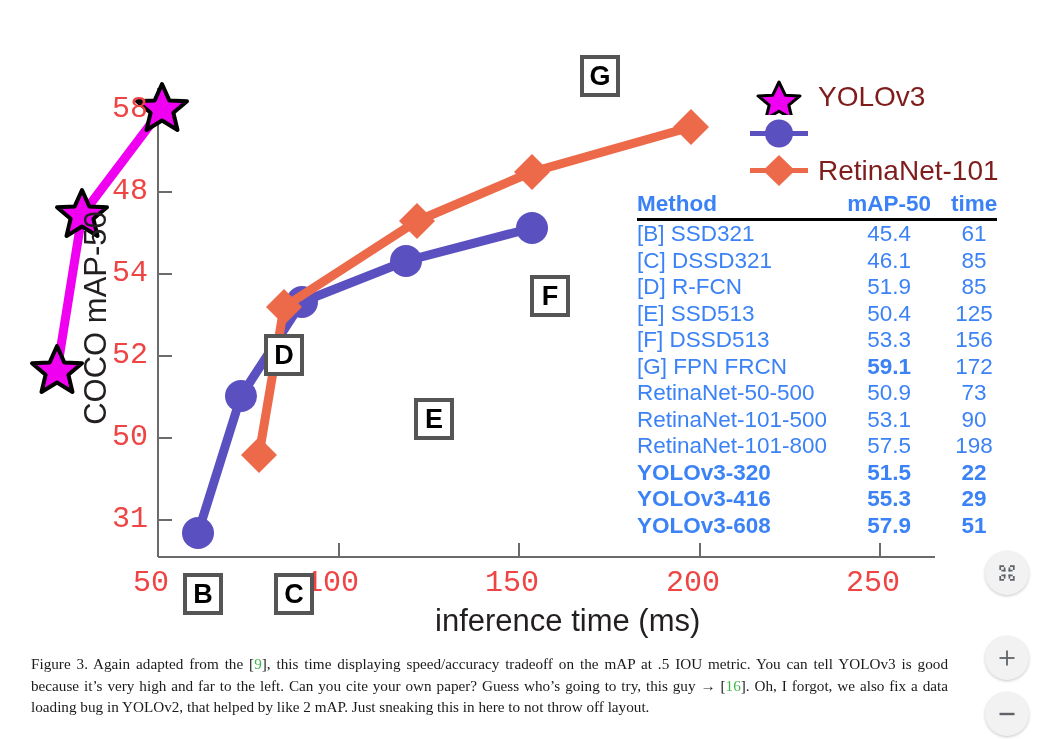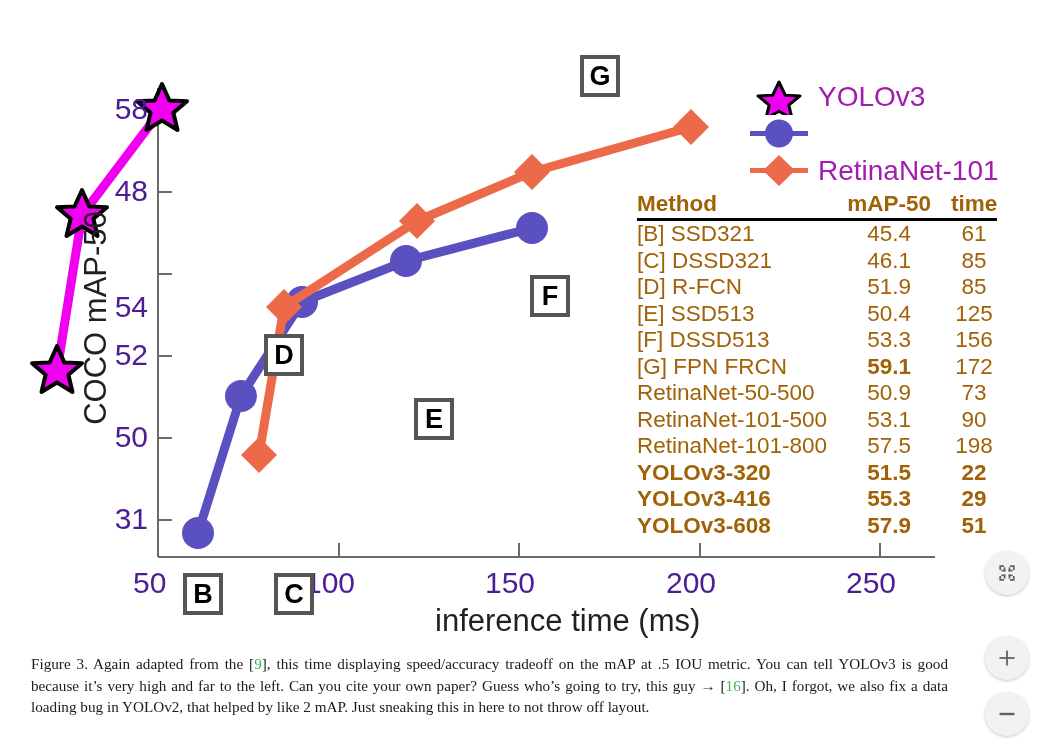--- a/index.html
+++ b/index.html
@@ -21,23 +21,23 @@
     width: 1047px; height: 645px;
   }
   #plot-svg {
     position: absolute;
     left: 0; top: 0;
   }
 
   
   .tick-label {
     position: absolute;
-    font-family: Liberation Sans, sans-serif;
+    font-family: Liberation Mono, monospace;
     font-size: 30px;
-    color: #4c1d95;
+    color: #ef4444;
     white-space: nowrap;
   }
   .ytick { text-align: right; }
 
   .axis-title {
     position: absolute;
     font-family: "Liberation Sans", sans-serif;
     font-size: 31px;
     color: #231f20;
     white-space: nowrap;
@@ -79,33 +79,33 @@
   }
   .legend-mark {
     width: 62px;
     height: 37px;
     position: relative;
     flex: none;
   }
   .legend-text {
     font-family: "Liberation Sans", sans-serif;
     font-size: 28px;
-    color: #a21caf;
+    color: #7f1d1d;
     white-space: nowrap;
     margin-left: 8px;
   }
 
   
   #results-table {
     position: absolute;
     left: 637px; top: 191px;
     border-collapse: collapse;
     font-family: "Liberation Sans", sans-serif;
     font-size: 22.5px;
-    color: #a16207;
+    color: #3b82f6;
   }
   #results-table th {
     font-weight: bold;
     text-align: left;
     padding: 0 0 1px 0;
     border-bottom: 3px solid #000000;
     line-height: 26px;
   }
   #results-table th.num { text-align: right; padding-left: 20px; }
   #results-table td {
@@ -201,21 +201,21 @@
       <g fill="#f000f0" stroke="#000000" stroke-width="4" stroke-linejoin="round">
         <use href="#star-shape" x="57" y="371"></use>
         <use href="#star-shape" x="82" y="215"></use>
         <use href="#star-shape" x="162" y="109"></use>
       </g>
     </g>
   </svg>
 
   <div class="tick-label ytick" style="left:98px; top:92px; width:50px;">58</div>
   <div class="tick-label ytick" style="left:98px; top:174px; width:50px;">48</div>
-  <div class="tick-label ytick" style="left:98px; top:256px; width:50px;margin-top:34px;">54</div>
+  <div class="tick-label ytick" style="left:98px; top:256px; width:50px;">54</div>
   <div class="tick-label ytick" style="left:98px; top:338px; width:50px;">52</div>
   <div class="tick-label ytick" style="left:98px; top:420px; width:50px;">50</div>
   <div class="tick-label ytick" style="left:98px; top:502px; width:50px;">31</div>
 
   <div class="tick-label" style="left:133px; top:566px;">50</div>
   <div class="tick-label" style="left:305px; top:566px;">100</div>
   <div class="tick-label" style="left:485px; top:566px;">150</div>
   <div class="tick-label" style="left:666px; top:566px;">200</div>
   <div class="tick-label" style="left:846px; top:566px;">250</div>
 

